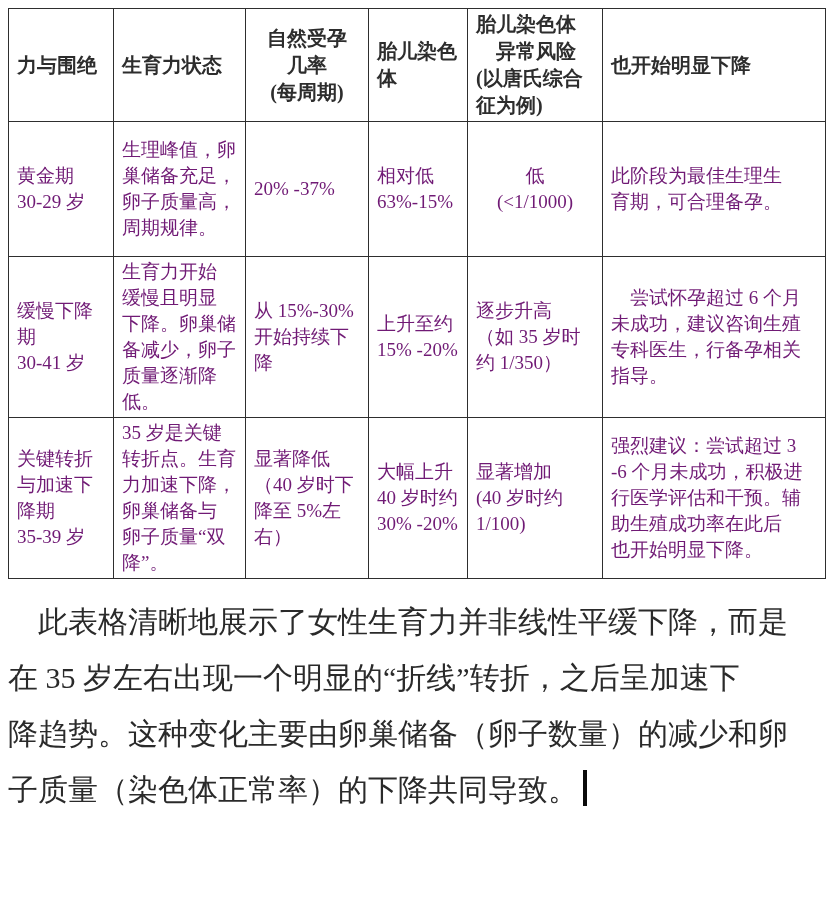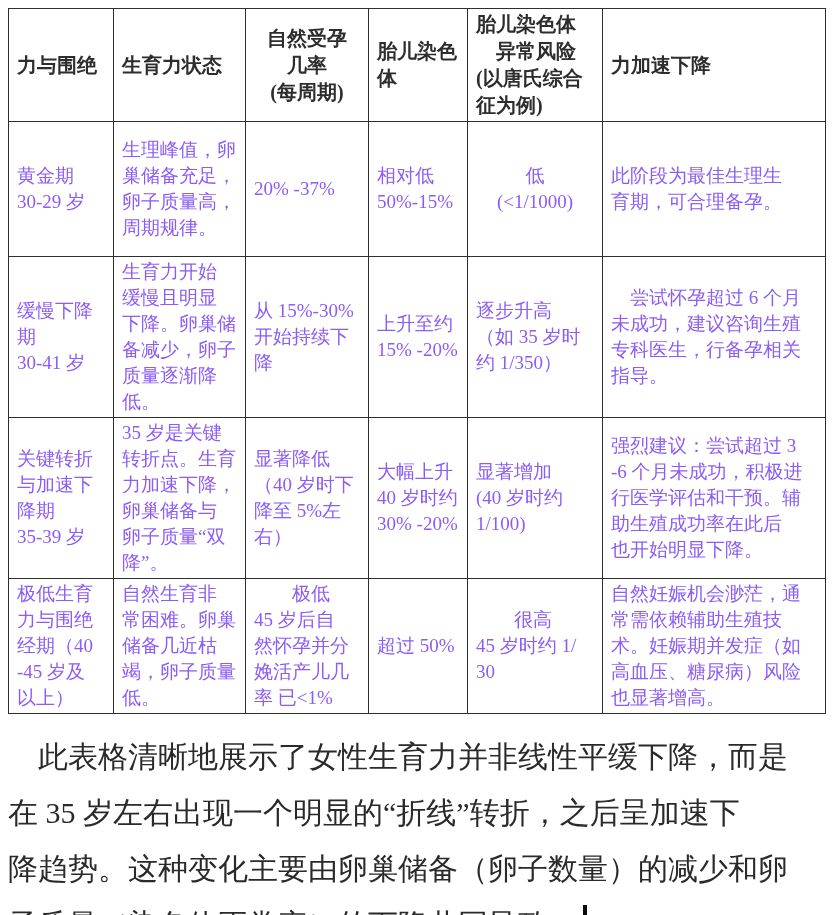--- a/index.html
+++ b/index.html
@@ -28,21 +28,21 @@
   .fertility-table th,
   .fertility-table td {
     border: 1.5px solid #2e2e2e;
     vertical-align: middle;
     text-align: left;
     white-space: pre-line;
     overflow: hidden;
     padding: 2px 3px 2px 8px;
     font-size: 19px;
     line-height: 26px;
-    color: #8b5cf6;
+    color: #701a75;
     font-weight: normal;
   }
   .fertility-table th {
     font-size: 20px;
     line-height: 27px;
     font-weight: bold;
     color: #2d2d2d;
   }
   .fertility-table .center {
     text-align: center;
@@ -92,34 +92,34 @@
         <th>力与围绝</th>
         <th>生育力状态</th>
         <th class="center">自然受孕
 几率
 (每周期)</th>
         <th>胎儿染色体</th>
         <th>胎儿染色体
 　异常风险
 (以唐氏综合
 征为例)</th>
-        <th>力加速下降</th>
+        <th>也开始明显下降</th>
       </tr>
     </thead>
     <tbody>
       <tr class="r1">
         <td>黄金期
 30-29 岁</td>
         <td>生理峰值，卵
 巢储备充足，
 卵子质量高，
 周期规律。</td>
         <td>20% -37%</td>
         <td>相对低
-50%-15%</td>
+63%-15%</td>
         <td class="center">低
 (&lt;1/1000)</td>
         <td>此阶段为最佳生理生
 育期，可合理备孕。</td>
       </tr>
       <tr class="r2">
         <td>缓慢下降
 期
 30-41 岁</td>
         <td>生育力开始
@@ -161,46 +161,20 @@
 30% -20%</td>
         <td>显著增加
 (40 岁时约
 1/100)</td>
         <td>强烈建议：尝试超过 3
 -6 个月未成功，积极进
 行医学评估和干预。辅
 助生殖成功率在此后
 也开始明显下降。</td>
       </tr>
-      <tr class="r4">
-        <td>极低生育
-力与围绝
-经期（40
--45 岁及
-以上）</td>
-        <td>自然生育非
-常困难。卵巢
-储备几近枯
-竭，卵子质量
-低。</td>
-        <td>　　极低
-45 岁后自
-然怀孕并分
-娩活产儿几
-率 已&lt;1%</td>
-        <td>超过 50%</td>
-        <td>　　很高
-45 岁时约 1/
-30</td>
-        <td>自然妊娠机会渺茫，通
-常需依赖辅助生殖技
-术。妊娠期并发症（如
-高血压、糖尿病）风险
-也显著增高。</td>
-      </tr>
     </tbody>
   </table>
 
   <p class="summary"><span class="summary-text">此表格清晰地展示了女性生育力并非线性平缓下降，而是
 在 35 岁左右出现一个明显的“折线”转折，之后呈加速下
 降趋势。这种变化主要由卵巢储备（卵子数量）的减少和卵
 子质量（染色体正常率）的下降共同导致。</span><span class="caret"></span></p>
 
 </div>
 

